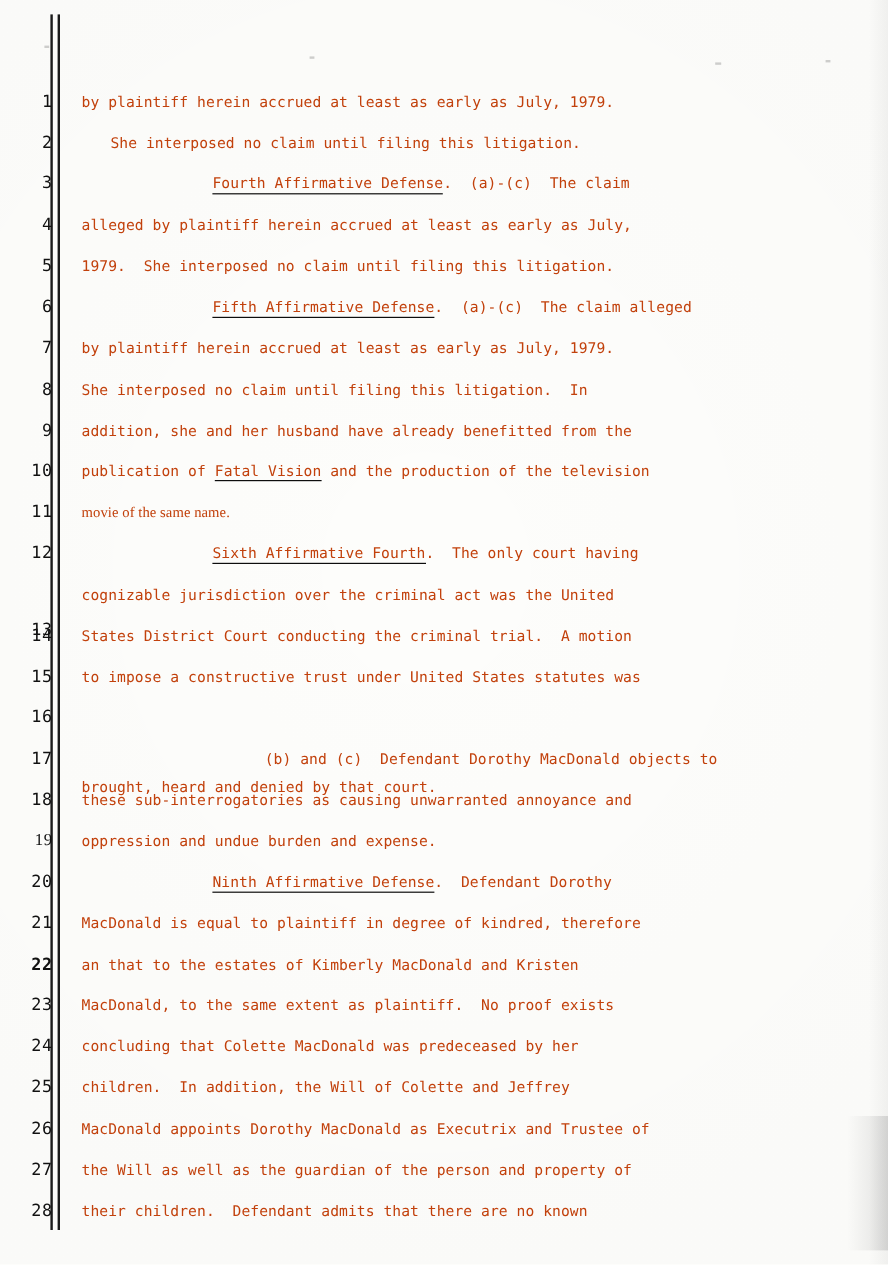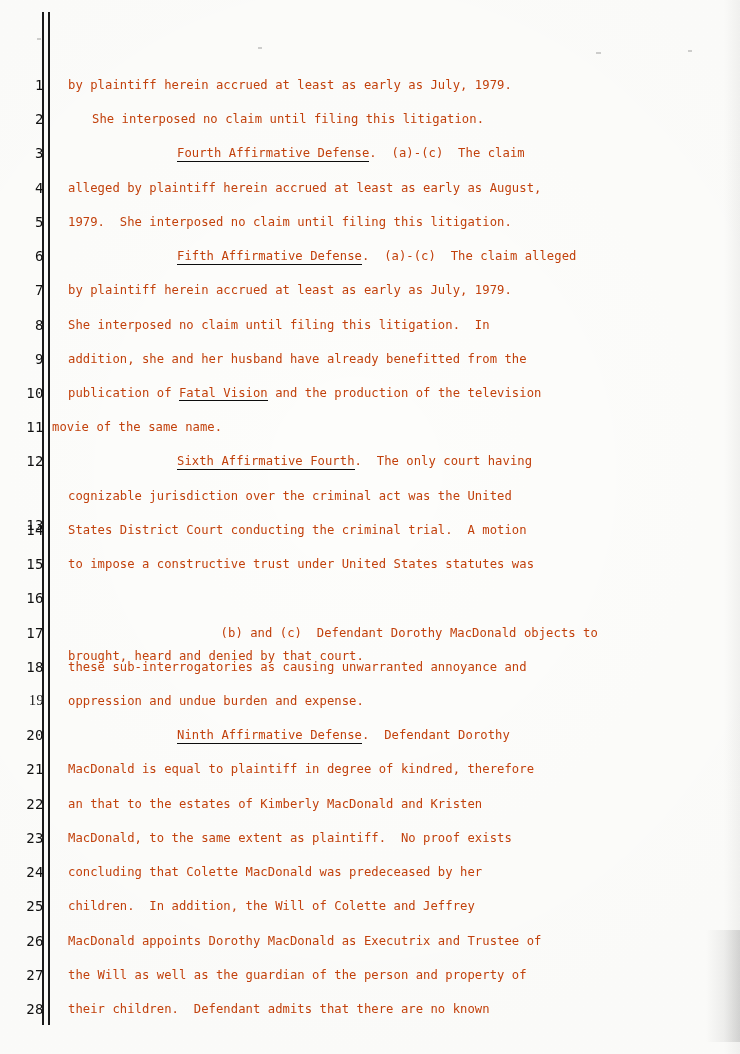--- a/index.html
+++ b/index.html
@@ -130,40 +130,40 @@
       <div class="lineno" style="top: 454.42px;">12</div>
       <div class="lineno" style="top: 518px;">13</div>
       <div class="lineno" style="top: 522.86px;">14</div>
       <div class="lineno" style="top: 557.08px;">15</div>
       <div class="lineno" style="top: 591.3px;">16</div>
       <div class="lineno" style="top: 625.52px;">17</div>
       <div class="lineno" style="top: 659.74px;">18</div>
       <div class="lineno" style="top: 693.96px; font-family: Liberation Serif, serif;">19</div>
       <div class="lineno" style="top: 728.18px;">20</div>
       <div class="lineno" style="top: 762.4px;">21</div>
-      <div class="lineno" style="top: 796.62px;">22</div>
+      <div class="lineno" style="top: 796.62px; font-weight: bold;">22</div>
       <div class="lineno" style="top: 830.84px;">23</div>
       <div class="lineno" style="top: 865.06px;">24</div>
       <div class="lineno" style="top: 899.28px;">25</div>
       <div class="lineno" style="top: 933.5px;">26</div>
       <div class="lineno" style="top: 967.72px;">27</div>
       <div class="lineno" style="top: 1001.94px;">28</div>
     </div>
   <div id="bodytext">
       <div class="tline" style="top: 78px; left: 68px;"><span>by plaintiff herein accrued at least as early as July, 1979.</span></div>
       <div class="tline" style="top: 112.22px; left: 68px; margin-left: 24px;"><span>She interposed no claim until filing this litigation.</span></div>
       <div class="tline" style="top: 146.44px; left: 177px;"><u>Fourth Affirmative Defense</u><span>.  (a)-(c)  The claim</span></div>
-      <div class="tline" style="top: 180.66px; left: 68px;"><span>alleged by plaintiff herein accrued at least as early as August,</span></div>
+      <div class="tline" style="top: 180.66px; left: 68px;"><span>alleged by plaintiff herein accrued at least as early as July,</span></div>
       <div class="tline" style="top: 214.88px; left: 68px;"><span>1979.  She interposed no claim until filing this litigation.</span></div>
       <div class="tline" style="top: 249.1px; left: 177px;"><u>Fifth Affirmative Defense</u><span>.  (a)-(c)  The claim alleged</span></div>
       <div class="tline" style="top: 283.32px; left: 68px;"><span>by plaintiff herein accrued at least as early as July, 1979.</span></div>
       <div class="tline" style="top: 317.54px; left: 68px;"><span>She interposed no claim until filing this litigation.  In</span></div>
       <div class="tline" style="top: 351.76px; left: 68px;"><span>addition, she and her husband have already benefitted from the</span></div>
       <div class="tline" style="top: 385.98px; left: 68px;"><span>publication of </span><u>Fatal Vision</u><span> and the production of the television</span></div>
-      <div class="tline" style="top: 420.2px; left: 52px;"><span>movie of the same name.</span></div>
+      <div class="tline" style="top: 420.2px; left: 68px; font-family: Liberation Serif, serif;"><span>movie of the same name.</span></div>
       <div class="tline" style="top: 454.42px; left: 177px;"><u>Sixth Affirmative Fourth</u><span>.  The only court having</span></div>
       <div class="tline" style="top: 488.64px; left: 68px;"><span>cognizable jurisdiction over the criminal act was the United</span></div>
       <div class="tline" style="top: 522.86px; left: 68px;"><span>States District Court conducting the criminal trial.  A motion</span></div>
       <div class="tline" style="top: 557.08px; left: 68px;"><span>to impose a constructive trust under United States statutes was</span></div>
       <div class="tline" style="top: 613px; left: 68px; margin-top: 36px;"><span>brought, heard and denied by that court.</span></div>
       <div class="tline" style="top: 625.52px; left: 220.6px;"><span>(b) and (c)  Defendant Dorothy MacDonald objects to</span></div>
       <div class="tline" style="top: 659.74px; left: 68px;"><span>these sub-interrogatories as causing unwarranted annoyance and</span></div>
       <div class="tline" style="top: 693.96px; left: 68px;"><span>oppression and undue burden and expense.</span></div>
       <div class="tline" style="top: 728.18px; left: 177px;"><u>Ninth Affirmative Defense</u><span>.  Defendant Dorothy</span></div>
       <div class="tline" style="top: 762.4px; left: 68px;"><span>MacDonald is equal to plaintiff in degree of kindred, therefore</span></div>

